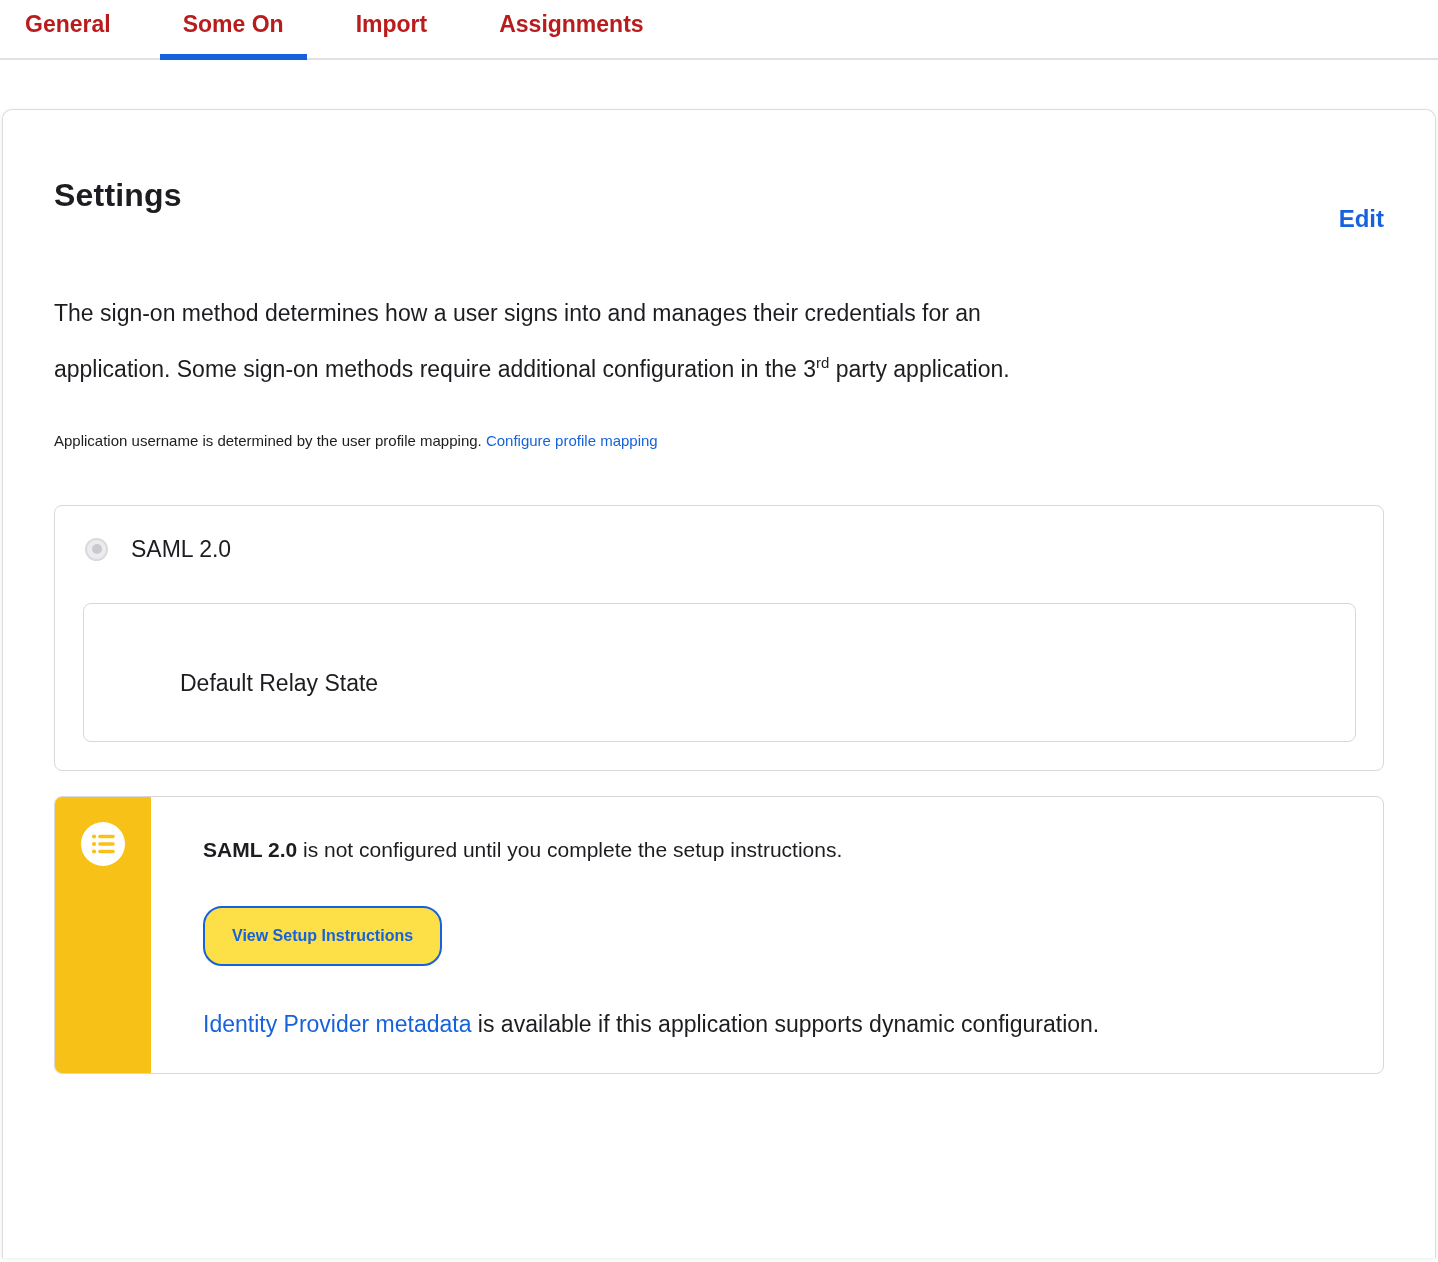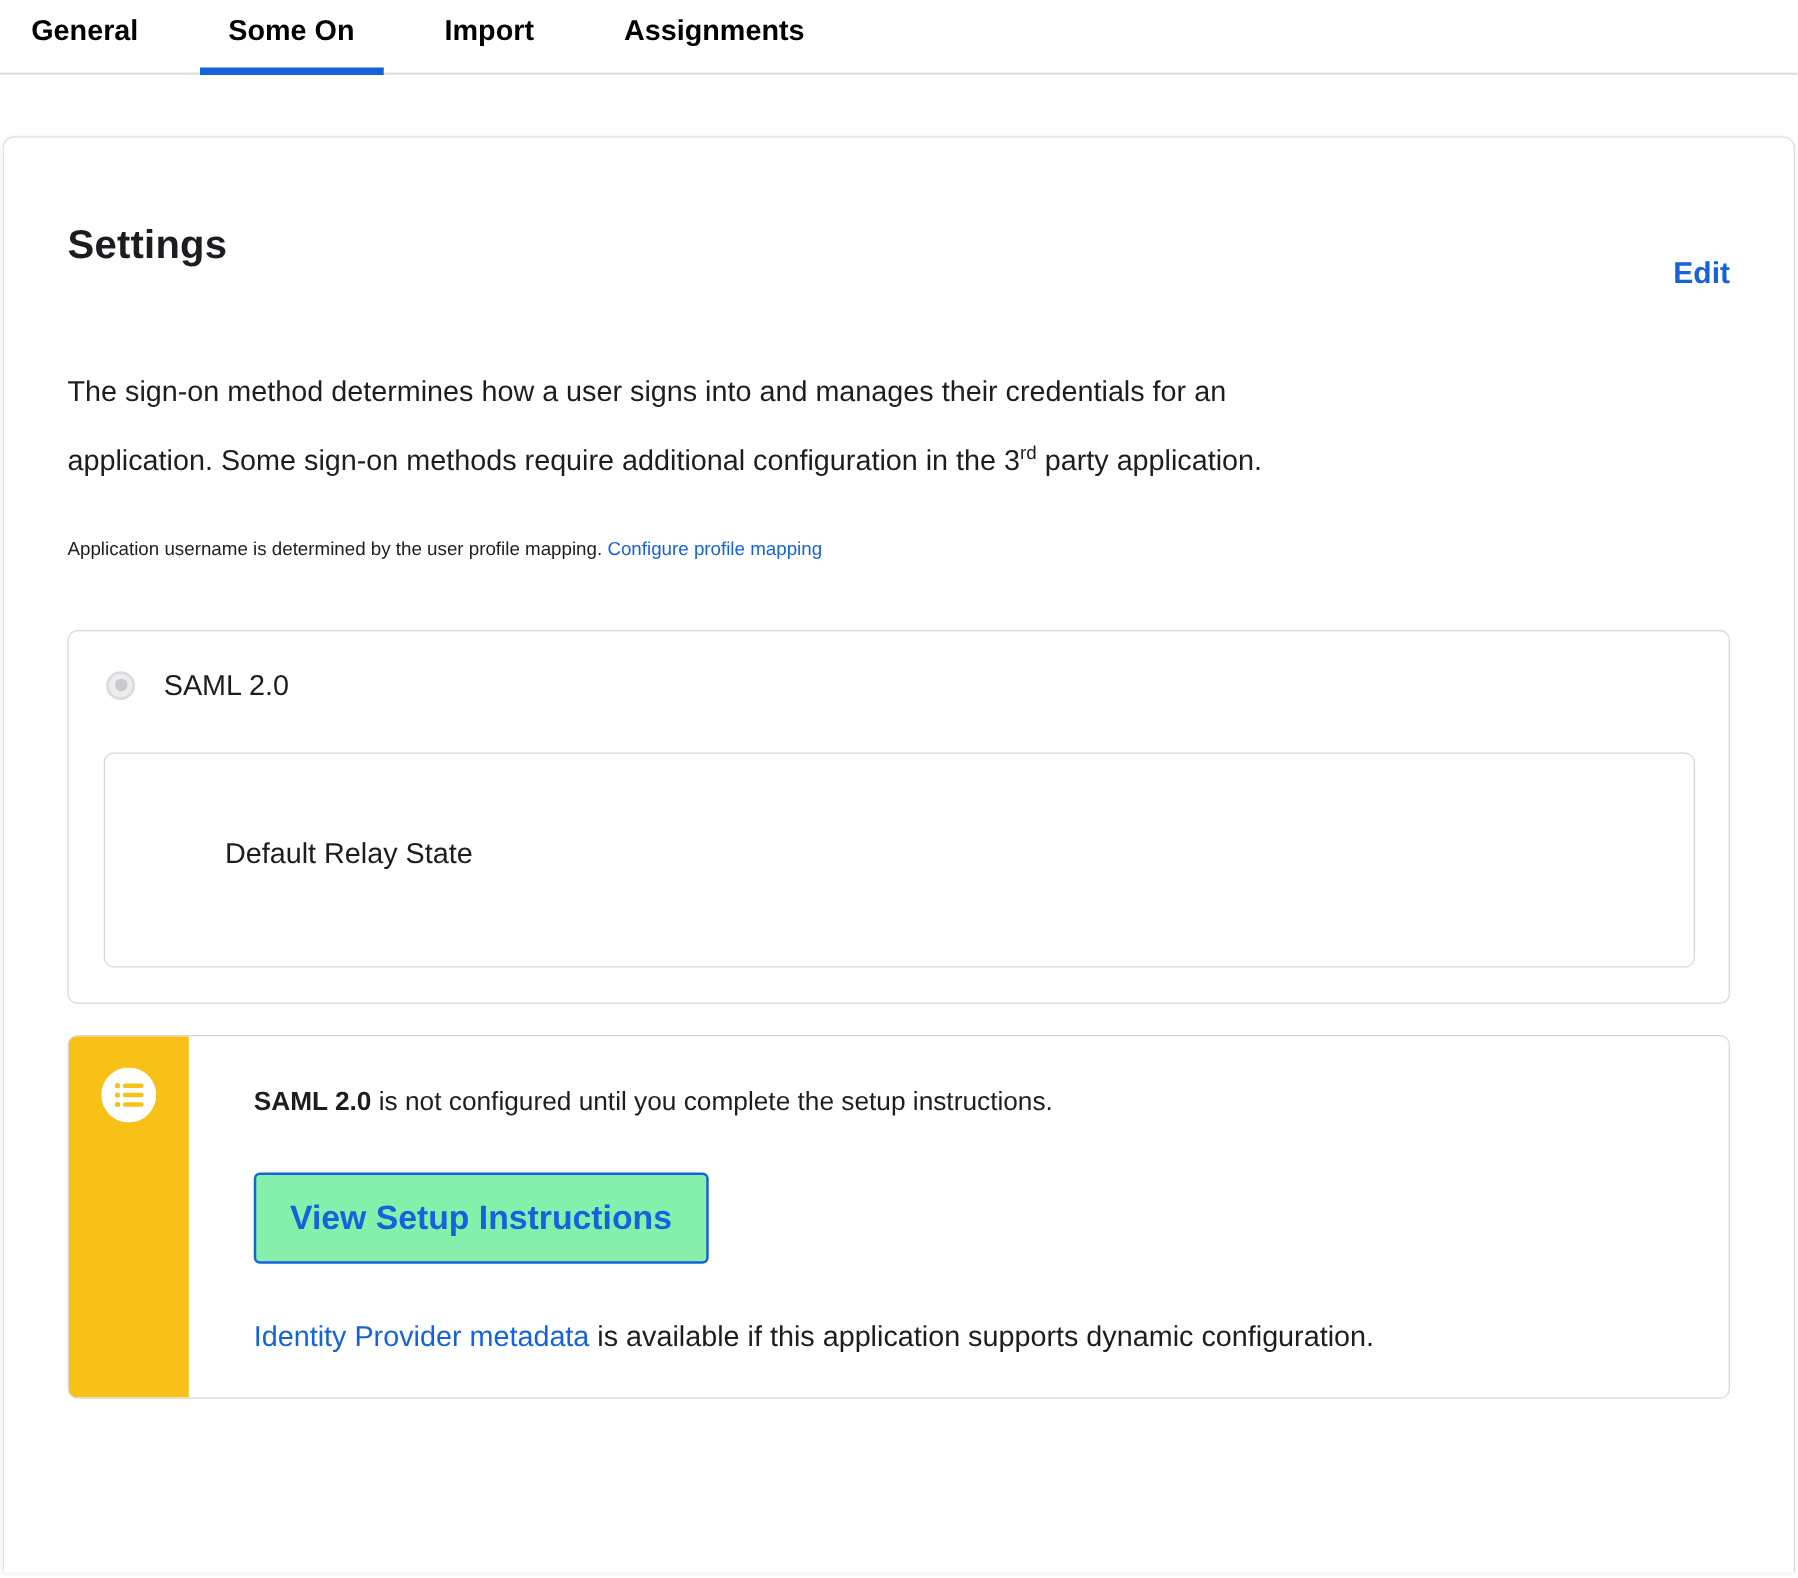--- a/index.html
+++ b/index.html
@@ -15,21 +15,21 @@
   .tabbar {
     display: flex;
     gap: 26px;
     padding-left: 2px;
     border-bottom: 2px solid #e1e1e5;
   }
   .tab {
     padding: 11px 23px 20px;
     font-size: 23px;
     font-weight: bold;
-    color: #000000;
+    color: #b91c1c;
     cursor: pointer;
     position: relative;
     white-space: nowrap;
   }
   .tab.active::after {
     content: "";
     position: absolute;
     left: 0; right: 0; bottom: -2px;
     height: 6px;
     background: var(--accent);
@@ -96,21 +96,21 @@
     left: 50%; top: 50%;
     width: 10px; height: 10px;
     margin: -5px 0 0 -5px;
     border-radius: 50%;
     background: #c9c9ce;
   }
   .radio-label { font-size: 23px; }
 
   .relay-box {
     margin-top: 40px;
-    height: 172px;
+    height: 139px;
     border: 1px solid #d7d7dc;
     border-radius: 8px;
     position: relative;
     background: #fff;
   }
   .relay-label {
     position: absolute;
     left: 96px; top: 66px;
     font-size: 23px;
   }
@@ -138,26 +138,26 @@
     padding: 36px 40px 24px 52px;
   }
   .callout-text { font-size: 21px; line-height: 33px; }
   .callout-text b { font-weight: bold; }
 
   .setup-btn {
     margin-top: 40px;
     display: inline-block;
     padding: 19px 27px;
     font-family: "Liberation Sans", sans-serif;
-    font-size: 27px;
+    font-size: 16px;
     font-weight: bold;
     color: var(--accent);
-    background: #86efac;
+    background: #fde047;
     border: 2px solid var(--accent);
-    border-radius: 5px;
+    border-radius: 19px;
     cursor: pointer;
   }
 
   .metadata-line { margin-top: 34px; font-size: 23px; line-height: 49px; }
 
   :root { --accent: #1662dd; --warning: #f8c117; }
 </style>
 </head>
 <body>
 

